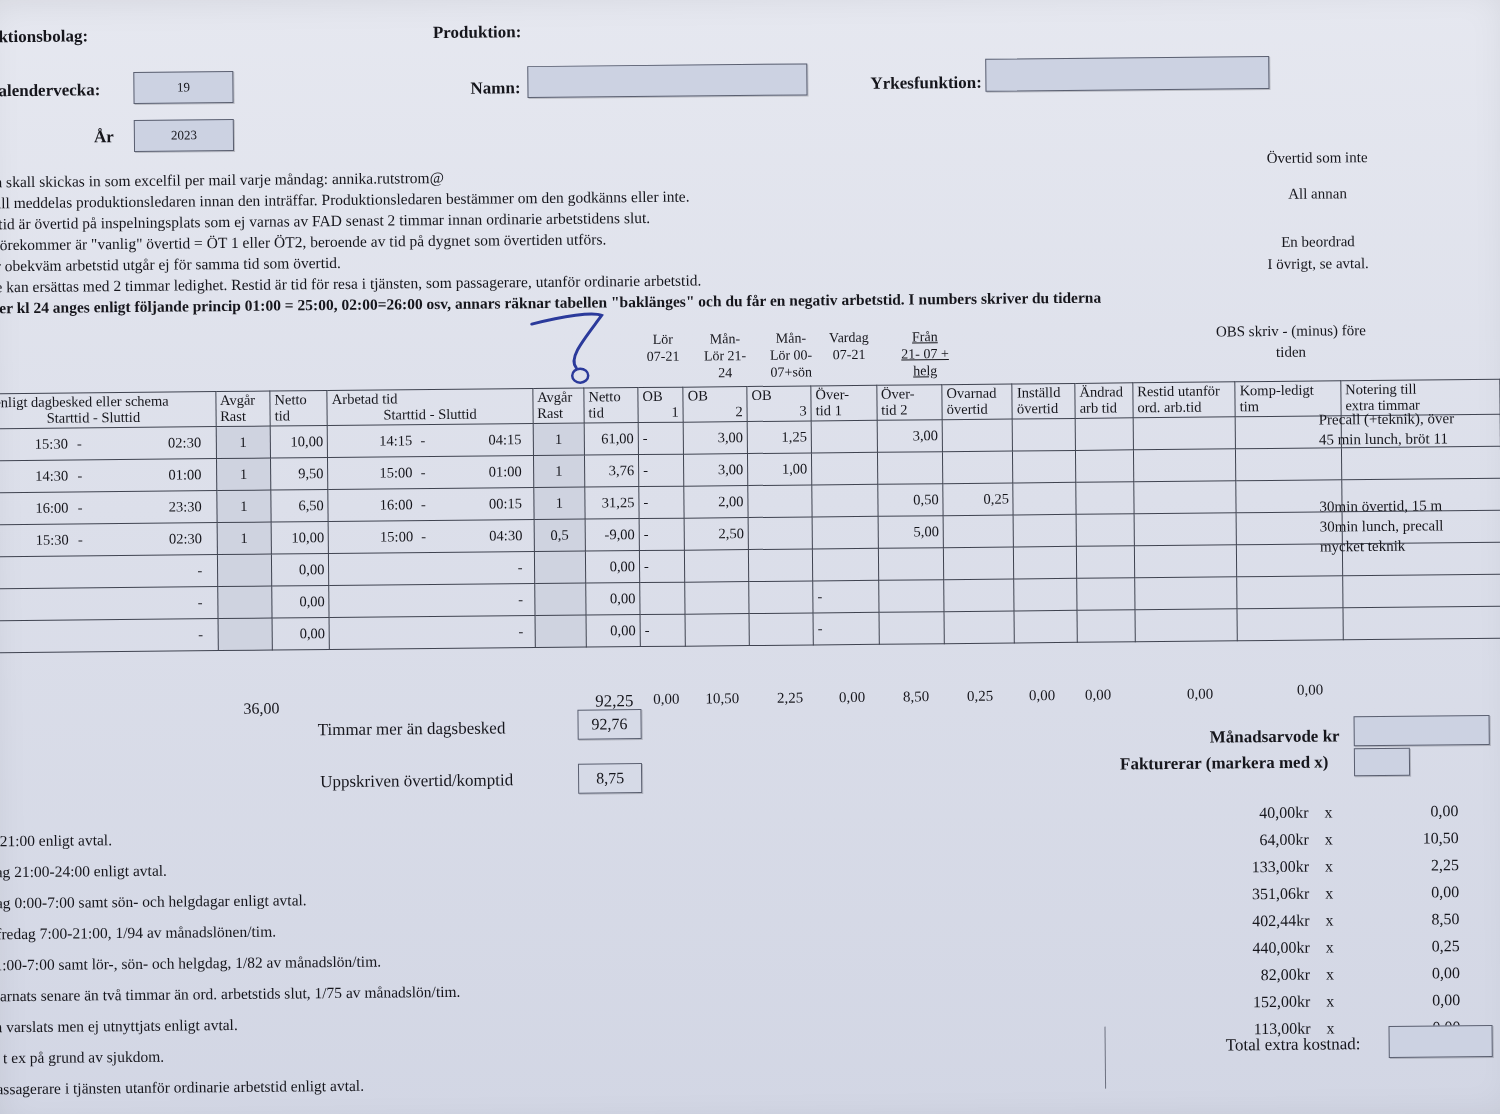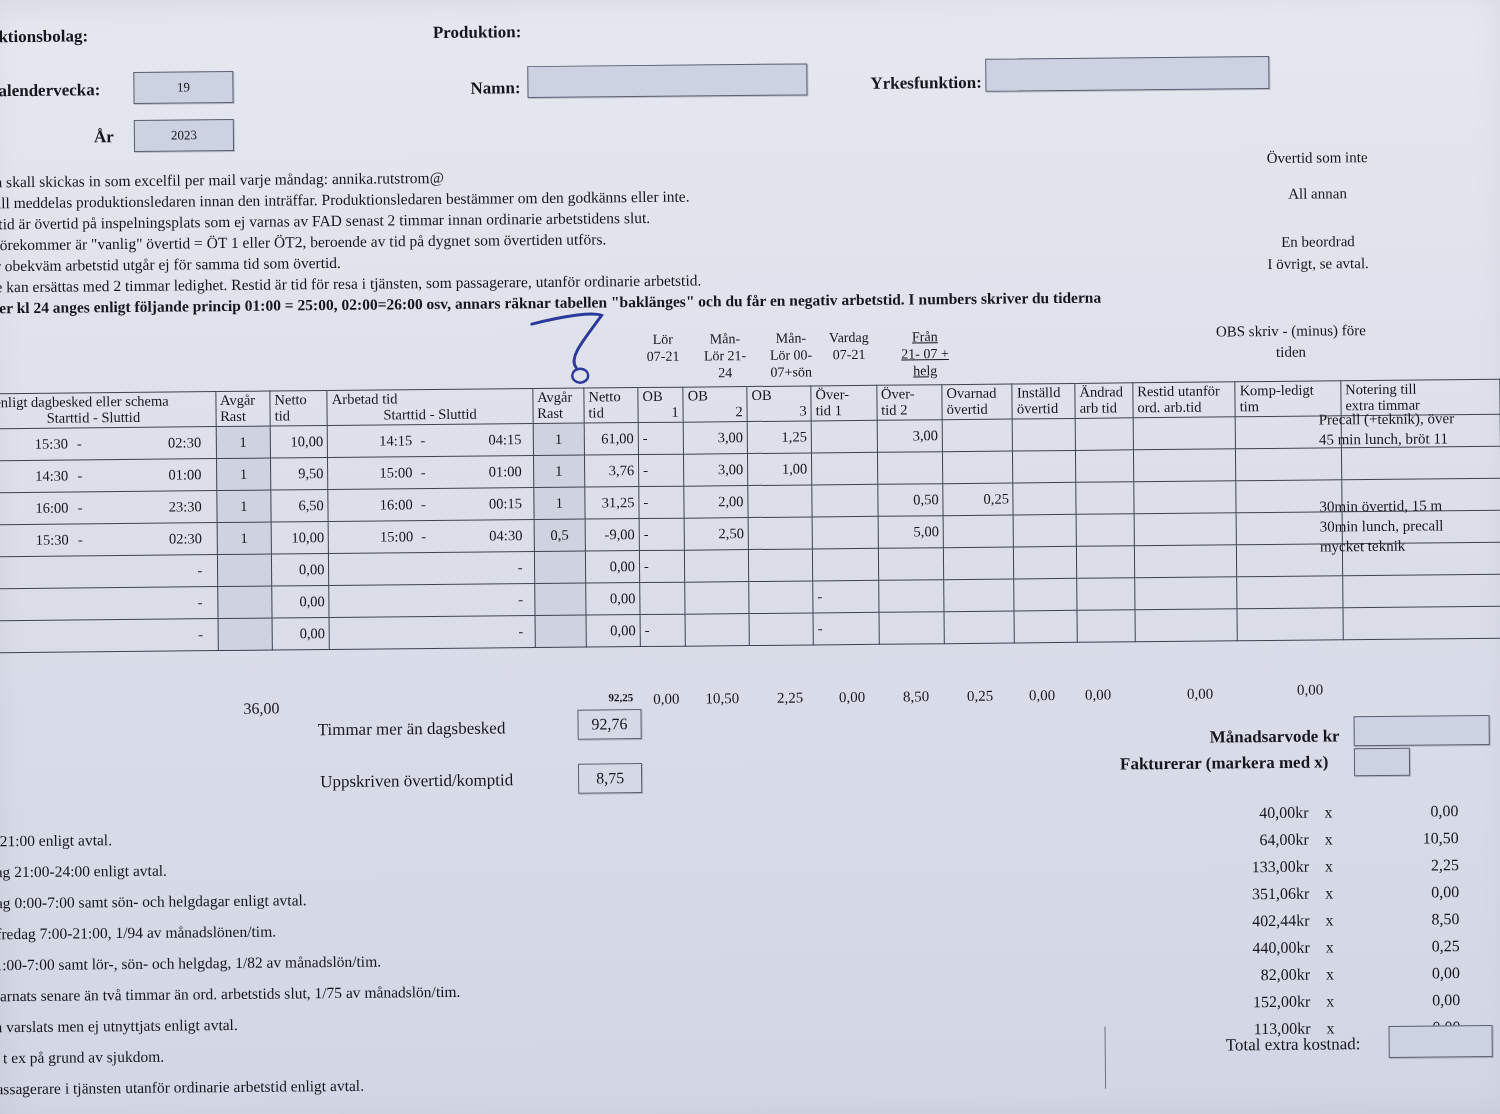--- a/index.html
+++ b/index.html
@@ -462,21 +462,21 @@
     <div>Precall (+teknik), över</div>
     <div>45 min lunch, bröt 11</div>
   </div>
   <div class="abs" style="left:1334px;top:512px;font-size:15px;line-height:20px;width:180px;">
     <div>30min övertid, 15 m</div>
     <div>30min lunch, precall</div>
     <div>mycket teknik</div>
   </div>
 
   <div class="abs" id="tot36">36,00</div>
-  <div class="abs" style="left:592px;top:700px;width:54px;text-align:right;font-size:11px;font-weight:bold;">92,25</div>
+  <div class="abs" style="left:592px;top:700px;width:54px;text-align:right;font-size:17px;">92,25</div>
   <div class="abs" style="left:650px;top:700px;width:42px;text-align:right;font-size:15px;">0,00</div>
   <div class="abs" style="left:696px;top:700px;width:56px;text-align:right;font-size:15px;">10,50</div>
   <div class="abs" style="left:760px;top:700px;width:56px;text-align:right;font-size:15px;">2,25</div>
   <div class="abs" style="left:822px;top:700px;width:56px;text-align:right;font-size:15px;">0,00</div>
   <div class="abs" style="left:886px;top:700px;width:56px;text-align:right;font-size:15px;">8,50</div>
   <div class="abs" style="left:948px;top:700px;width:58px;text-align:right;font-size:15px;">0,25</div>
   <div class="abs" style="left:1014px;top:700px;width:54px;text-align:right;font-size:15px;">0,00</div>
   <div class="abs" style="left:1074px;top:700px;width:50px;text-align:right;font-size:15px;">0,00</div>
   <div class="abs" style="left:1136px;top:700px;width:90px;text-align:right;font-size:15px;">0,00</div>
   <div class="abs" style="left:1240px;top:697px;width:96px;text-align:right;font-size:15px;">0,00</div>

